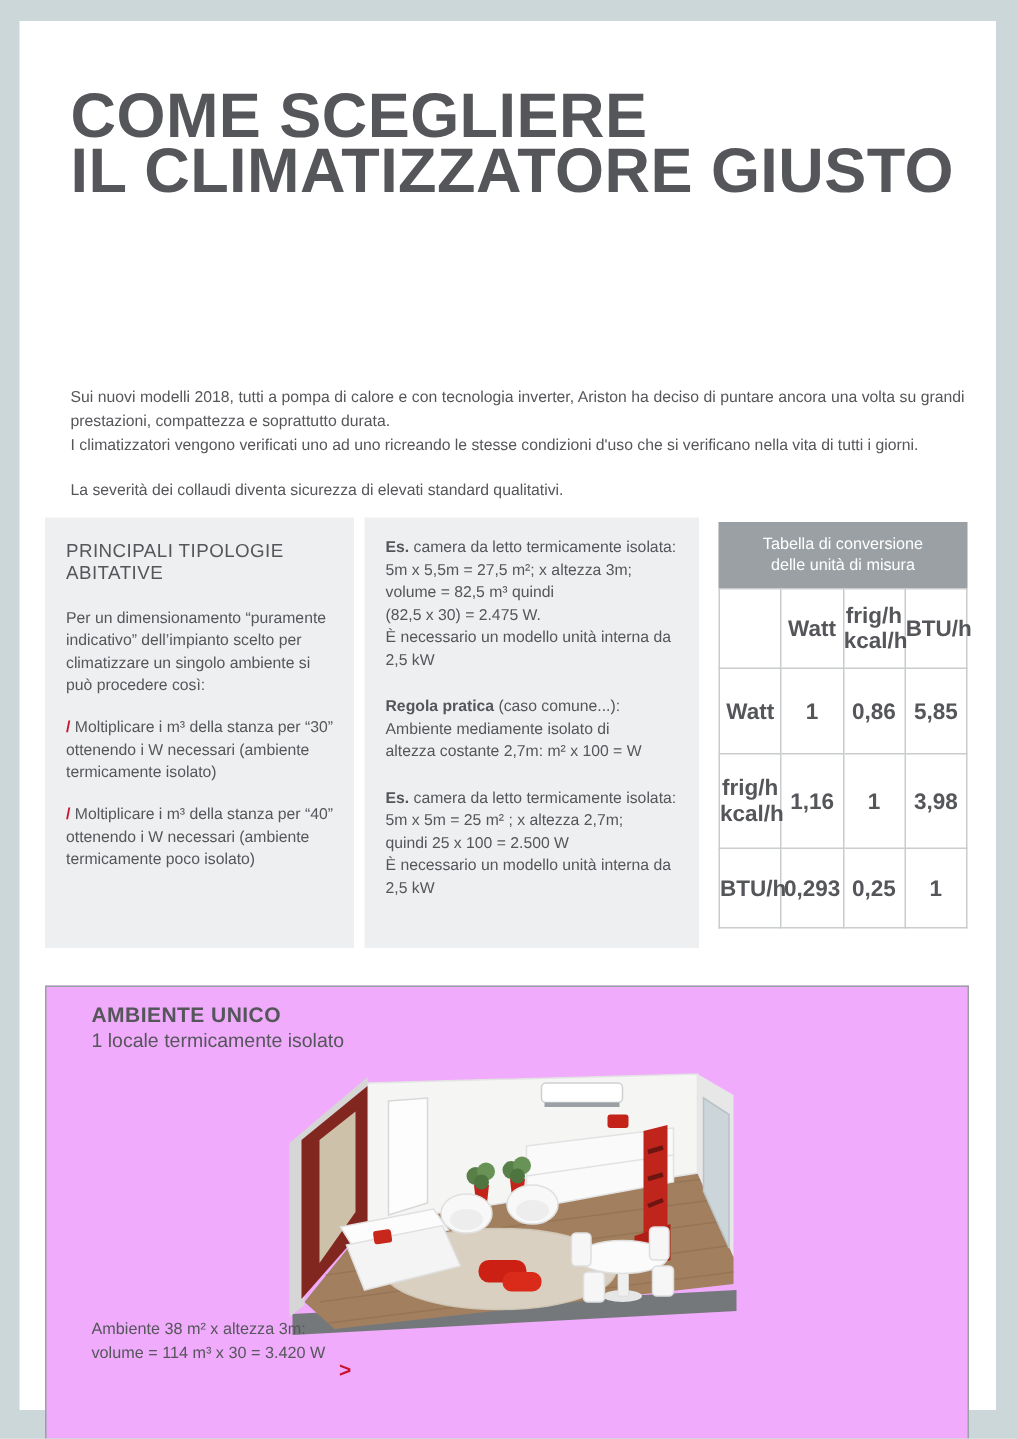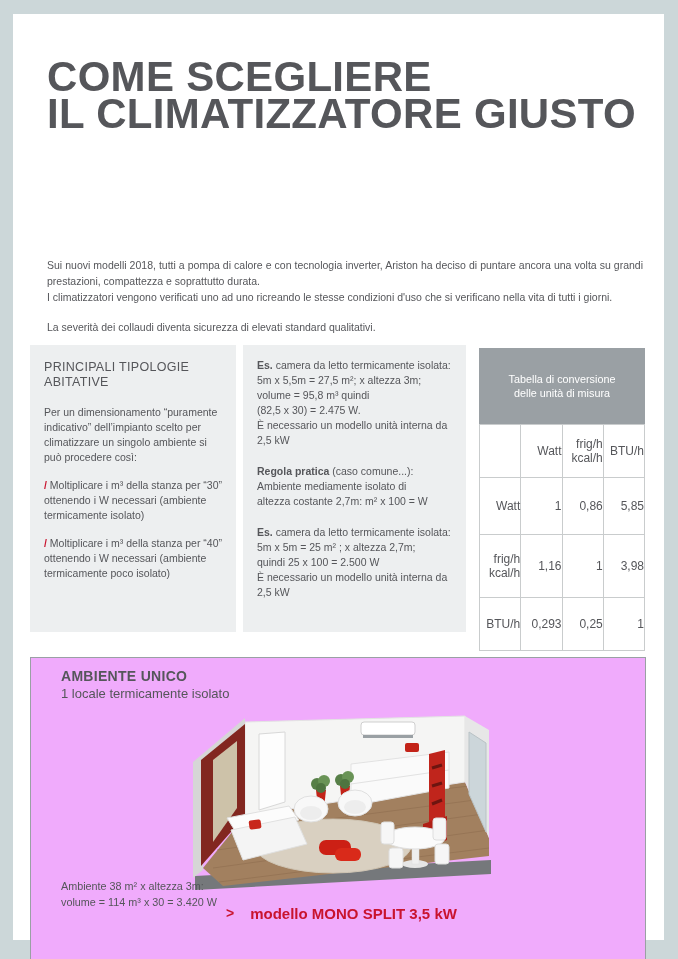--- a/index.html
+++ b/index.html
@@ -32,28 +32,28 @@
   .panel-head { font-size:12.5px; font-weight:normal; line-height:15px;
     letter-spacing:0.3px; margin-bottom:15px; }
   .panel p { margin:0 0 13px 0; }
   .panel .block { margin-bottom:16px; }
   .slash { color:#c9132e; font-weight:bold; }
   b.inl { font-weight:bold; }
 
   .table-wrap { position:absolute; left:466px; top:334px; width:166px; }
   .table-title {
     background:#9aa0a4; color:#ffffff; text-align:center;
-    font-size:10.8px; line-height:14px; padding:24px 6px;
+    font-size:10.8px; line-height:14px; padding:8px 6px;
     white-space:pre-line;
   }
   table.conv { border-collapse:collapse; width:100%; table-layout:fixed;
     background:#ffffff; }
   table.conv td {
-    border:1px solid #c9cccd; text-align:right; vertical-align:middle;
-    font-size:12px; color:#55565a; white-space:pre-line; padding:0;
+    border:1px solid #c9cccd; text-align:center; vertical-align:middle;
+    font-size:15px; color:#55565a; white-space:pre-line; padding:0;font-weight:bold;
   }
   table.conv tr.hrow td    { height:52px; }
   table.conv tr.r0 td      { height:56px; }
   table.conv tr.r1 td      { height:62px; }
   table.conv tr.r2 td      { height:52px; }
 
   .amb-box {
     position:absolute; left:17px; top:627px; width:616px; height:327px;
     box-sizing:border-box; border:1px solid #9aa0a4; background:#f0abfc;margin-top:16px;
   }
@@ -88,21 +88,21 @@
       <div class="panel-head">PRINCIPALI TIPOLOGIE ABITATIVE</div>
       <p>Per un dimensionamento “puramente indicativo” dell’impianto scelto per climatizzare un singolo ambiente si può procedere così:</p>
       <p><span class="slash">/</span><span> Moltiplicare i m³ della stanza per “30” ottenendo i W necessari (ambiente termicamente isolato)</span></p>
       <p><span class="slash">/</span><span> Moltiplicare i m³ della stanza per “40” ottenendo i W necessari (ambiente termicamente poco isolato)</span></p>
     </div>
 
     <div class="panel panel-mid">
       <div class="block">
         <div><b class="inl">Es.</b><span> camera da letto termicamente isolata:</span></div>
         <div>5m x 5,5m = 27,5 m²; x altezza 3m;</div>
-        <div>volume = 95,8 m³ quindi</div>
+        <div>volume = 82,5 m³ quindi</div>
         <div>(82,5 x 30) = 2.475 W.</div>
         <div>È necessario un modello unità interna da 2,5 kW</div>
       </div>
       <div class="block">
         <div><b class="inl">Regola pratica</b><span> (caso comune...):</span></div>
         <div>Ambiente mediamente isolato di</div>
         <div>altezza costante 2,7m: m² x 100 = W</div>
       </div>
       <div class="block">
         <div><b class="inl">Es.</b><span> camera da letto termicamente isolata:</span></div>
@@ -238,18 +238,17 @@
           <rect x="252" y="148" width="14" height="20" rx="3"></rect>
         </g>
       </svg>
 
       <div class="calc">
         <div>Ambiente 38 m² x altezza 3m:</div>
         <div>volume = 114 m³ x 30 = 3.420 W</div>
       </div>
       <div class="model-line">
         <span class="arrow">&gt;</span>
-        <span>modello MONO SPLIT 3,5 kW</span>
       </div>
     </div>
 
   </div>
 </div>
 
 </body></html>

